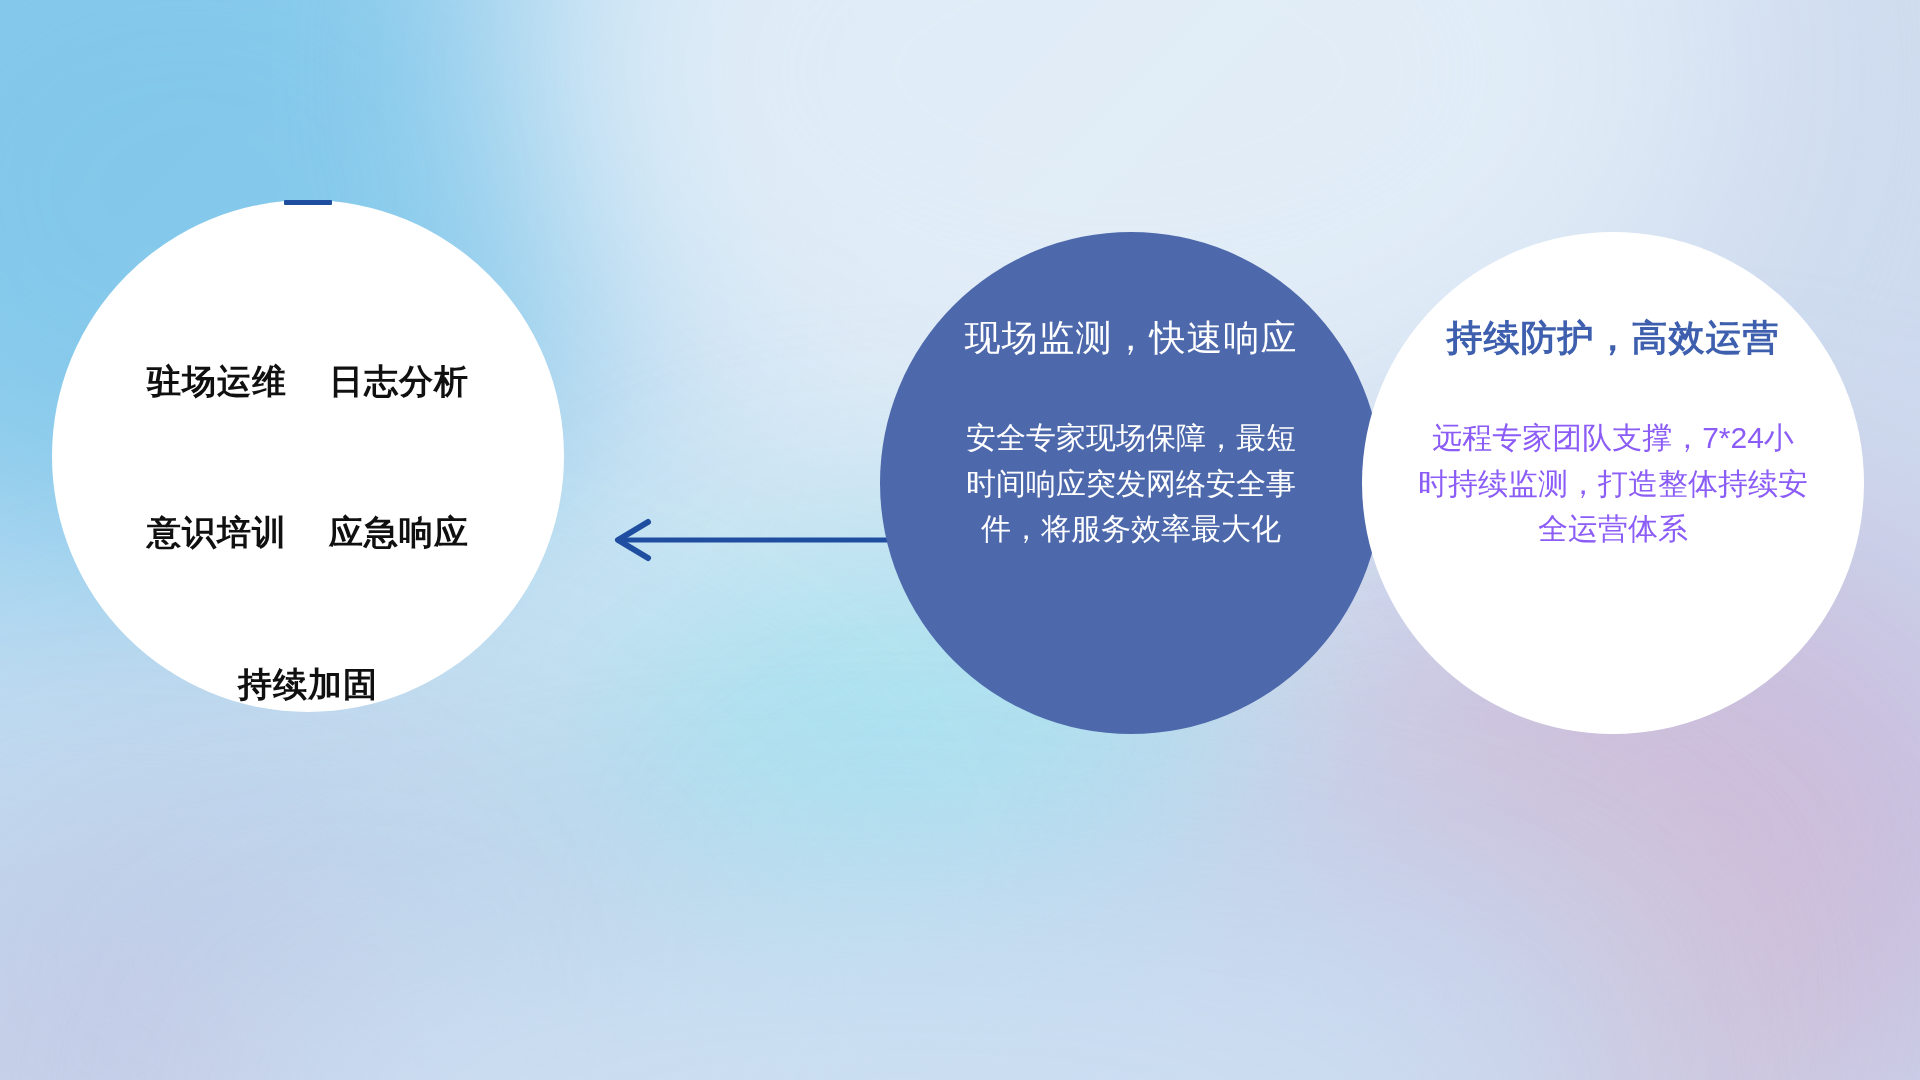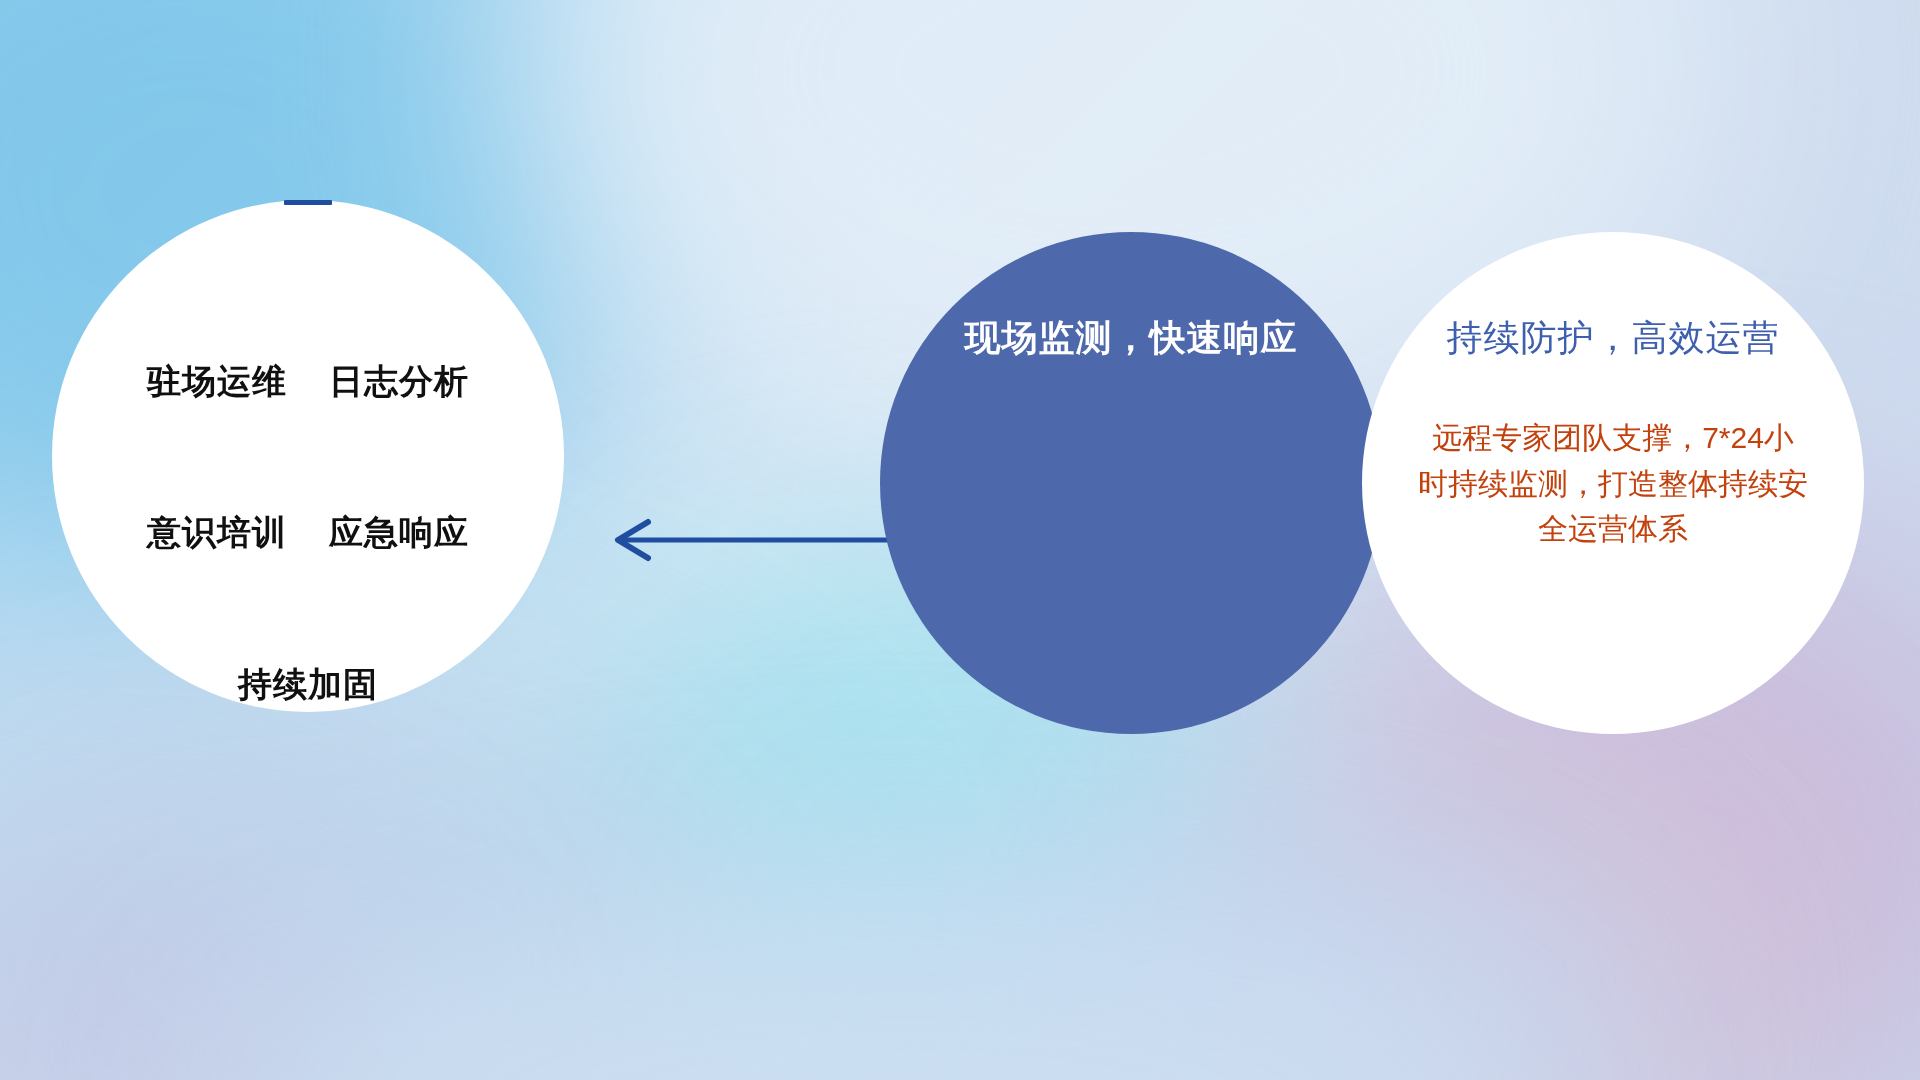--- a/index.html
+++ b/index.html
@@ -77,21 +77,21 @@
   
   .circle-blue {
     left:880px; top:232px;
     width:502px; height:502px;
     background:#4d69ac;
     overflow:hidden;
     padding-top:82px;
   }
   .circle-blue .card-title {
     font-size:36px;
-    font-weight:bold;
+    font-weight:normal;
     color:#ffffff;
     letter-spacing:1px;
     white-space:nowrap;
   }
   .circle-blue .card-body {
     margin-top:52px;
     font-size:30px;
     color:#ffffff;
     line-height:1.52;
     text-align:center;
@@ -101,29 +101,29 @@
   
   .circle-right {
     left:1362px; top:232px;
     width:502px; height:502px;
     background:#ffffff;
     overflow:hidden;
     padding-top:82px;
   }
   .circle-right .card-title {
     font-size:36px;
-    font-weight:normal;
+    font-weight:bold;
     color:#3e5fae;
     letter-spacing:1px;
     white-space:nowrap;
   }
   .circle-right .card-body {
     margin-top:52px;
     font-size:30px;
-    color:#c2410c;
+    color:#8b5cf6;
     line-height:1.52;
     text-align:center;
     width:390px;
   }
 </style>
 </head>
 <body>
 
 <div id="stage">
 
@@ -149,20 +149,21 @@
 
   <div class="circle circle-left">
     <div class="divider-rule"></div>
     <div class="svc-line">驻场运维    日志分析</div>
     <div class="svc-line">意识培训    应急响应</div>
     <div class="svc-line">持续加固</div>
   </div>
 
   <div class="circle circle-blue">
     <div class="card-title">现场监测，快速响应</div>
+    <div class="card-body">安全专家现场保障，最短时间响应突发网络安全事件，将服务效率最大化</div>
   </div>
 
   <div class="circle circle-right">
     <div class="card-title">持续防护，高效运营</div>
     <div class="card-body">远程专家团队支撑，7*24小时持续监测，打造整体持续安全运营体系</div>
   </div>
 
 </div>
 
 </body></html>

